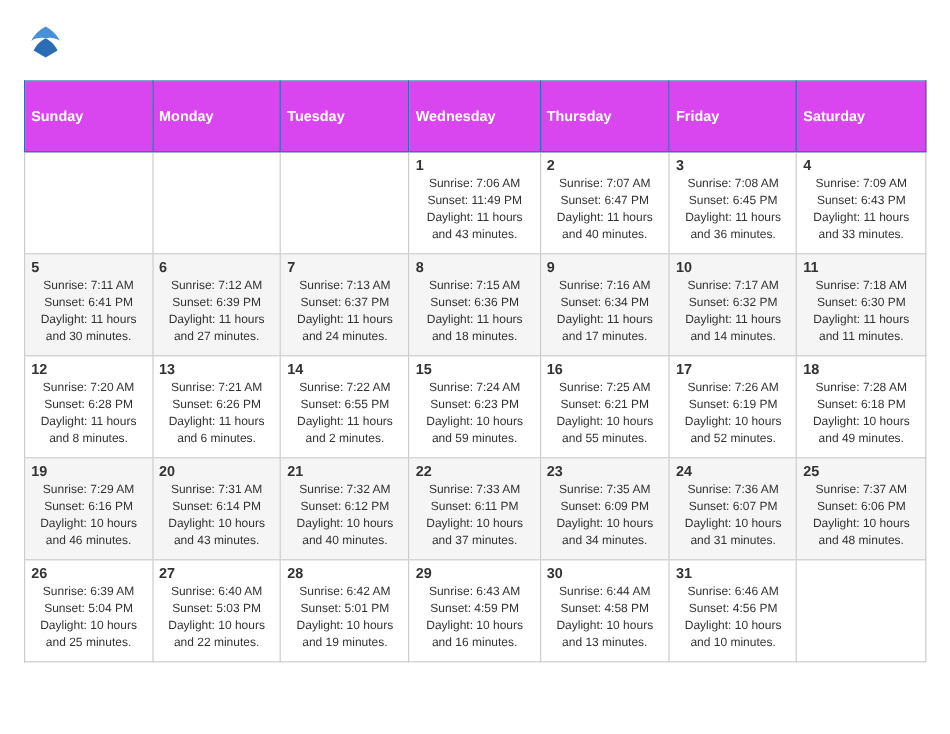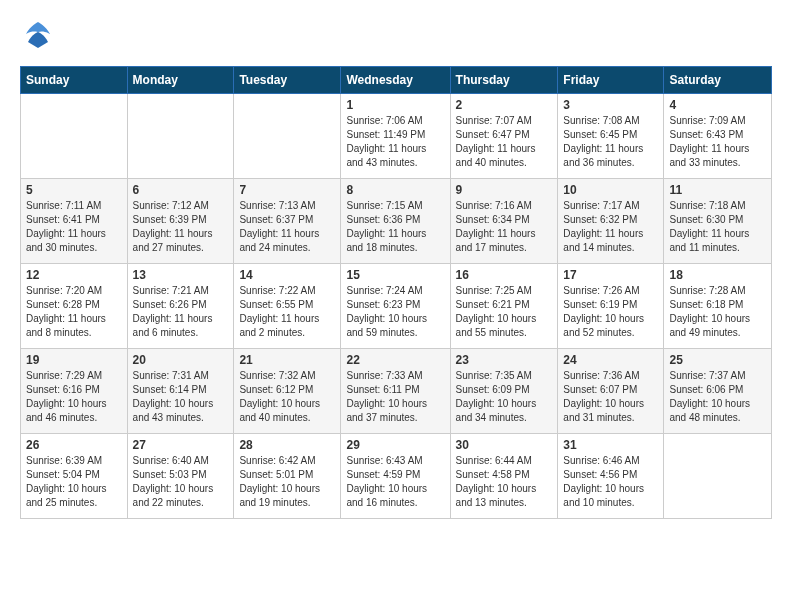--- a/index.html
+++ b/index.html
@@ -32,25 +32,25 @@
     .subtitle {
       font-size: 14px;
       color: #333;
     }
     table {
       width: 100%;
       border-collapse: collapse;
       border: 1px solid #ccc;
     }
     thead tr th {
-      background-color: #0c4a6e;
+      background-color: #d946ef;
       color: white;
       font-size: 12px;
       font-weight: bold;
-      padding: 6px 5px;
+      padding: 22px 5px;
       border: 1px solid #2a6db5;
       text-align: left;
     }
     tbody tr td {
       border: 1px solid #ccc;
       vertical-align: top;
       padding: 4px 5px;
       font-size: 10px;
       color: #333;
       height: 85px;
@@ -62,20 +62,21 @@
     tbody tr:nth-child(odd) {
       background-color: #ffffff;
     }
     .day-number {
       font-weight: bold;
       font-size: 12px;
       margin-bottom: 2px;
     }
     .day-info {
       line-height: 1.4;
+      text-align: center;
     }
   </style>
 </head>
 <body>
 
 <div class="header-section">
   <div class="logo">
     <div style="display:flex;align-items:center;gap:2px;">
       <div style="display:flex;flex-direction:column;">
         <span style="font-size:20px;font-weight:bold;color:#1a3a5c;line-height:1.1;"></span>

